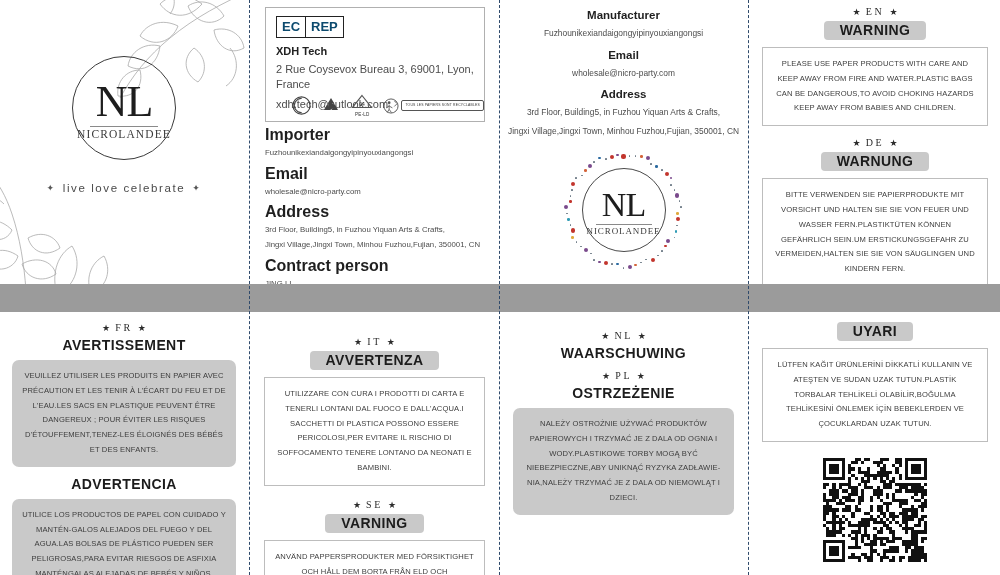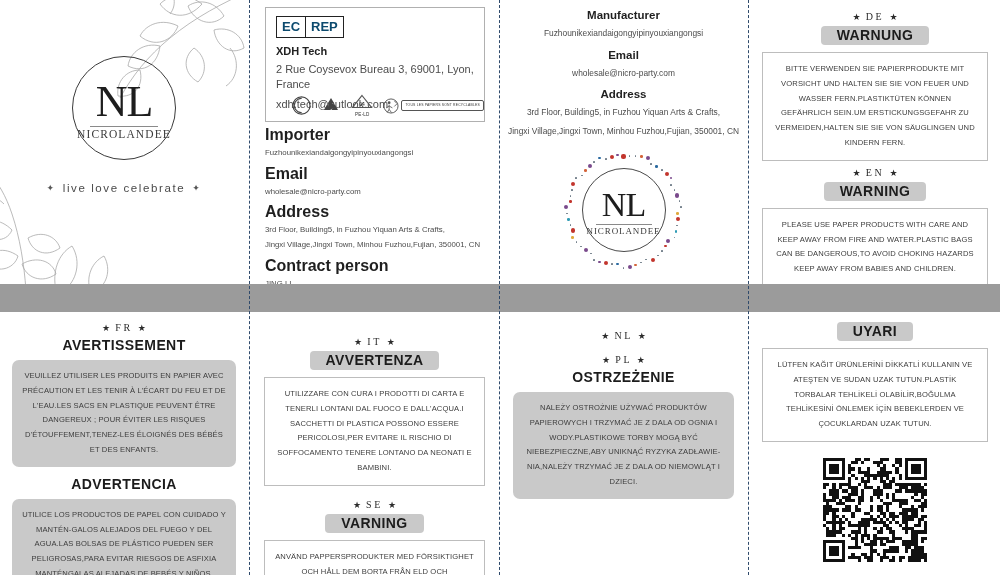--- a/index.html
+++ b/index.html
@@ -350,37 +350,37 @@
         </div>
       <div class="mf-logo-circle">
         <div class="logo-nl">NL</div>
         <div class="logo-rule"></div>
         <div class="logo-word">NICROLANDEE</div>
       </div>
     </div>
   </div>
 
   <div class="panel" id="panel-en-de">
+    <div class="wblock" style="padding-top:6px;">
+      <div class="wlang">
+        <span class="st">★</span>
+        <span>EN</span>
+        <span class="st">★</span>
+      </div>
+      <div class="wtitle pill">WARNING</div>
+      <div class="wbody outline">PLEASE USE PAPER PRODUCTS WITH CARE AND KEEP AWAY FROM FIRE AND WATER.PLASTIC BAGS CAN BE DANGEROUS,TO AVOID CHOKING HAZARDS KEEP AWAY FROM BABIES AND CHILDREN.</div>
+    </div>
     <div class="wblock" style="padding-top:11px;">
       <div class="wlang">
         <span class="st">★</span>
         <span>DE</span>
         <span class="st">★</span>
       </div>
       <div class="wtitle pill">WARNUNG</div>
       <div class="wbody outline">BITTE VERWENDEN SIE PAPIERPRODUKTE MIT VORSICHT UND HALTEN SIE SIE VON FEUER UND WASSER FERN.PLASTIKTÜTEN KÖNNEN GEFÄHRLICH SEIN.UM ERSTICKUNGSGEFAHR ZU VERMEIDEN,HALTEN SIE SIE VON SÄUGLINGEN UND KINDERN FERN.</div>
-    </div>
-    <div class="wblock" style="padding-top:6px;">
-      <div class="wlang">
-        <span class="st">★</span>
-        <span>EN</span>
-        <span class="st">★</span>
-      </div>
-      <div class="wtitle pill">WARNING</div>
-      <div class="wbody outline">PLEASE USE PAPER PRODUCTS WITH CARE AND KEEP AWAY FROM FIRE AND WATER.PLASTIC BAGS CAN BE DANGEROUS,TO AVOID CHOKING HAZARDS KEEP AWAY FROM BABIES AND CHILDREN.</div>
     </div>
   </div>
 
   <div class="panel" id="panel-fr-es">
     <div class="wblock" style="padding-top:10px;">
       <div class="wlang">
         <span class="st">★</span>
         <span>FR</span>
         <span class="st">★</span>
       </div>
@@ -414,20 +414,21 @@
     </div>
   </div>
 
   <div class="panel" id="panel-nl-pl">
     <div class="wblock" style="padding-top:10px;">
       <div class="wlang">
         <span class="st">★</span>
         <span>NL</span>
         <span class="st">★</span>
       </div>
+      <div class="wtitle">WAARSCHUWING</div>
     </div>
     <div class="wblock" style="padding-top:9px;">
       <div class="wlang">
         <span class="st">★</span>
         <span>PL</span>
         <span class="st">★</span>
       </div>
       <div class="wtitle">OSTRZEŻENIE</div>
       <div class="wbody shade">NALEŻY OSTROŻNIE UŻYWAĆ PRODUKTÓW PAPIEROWYCH I TRZYMAĆ JE Z DALA OD OGNIA I WODY.PLASTIKOWE TORBY MOGĄ BYĆ NIEBEZPIECZNE,ABY UNIKNĄĆ RYZYKA ZADŁAWIE-NIA,NALEŻY TRZYMAĆ JE Z DALA OD NIEMOWLĄT I DZIECI.</div>
     </div>

